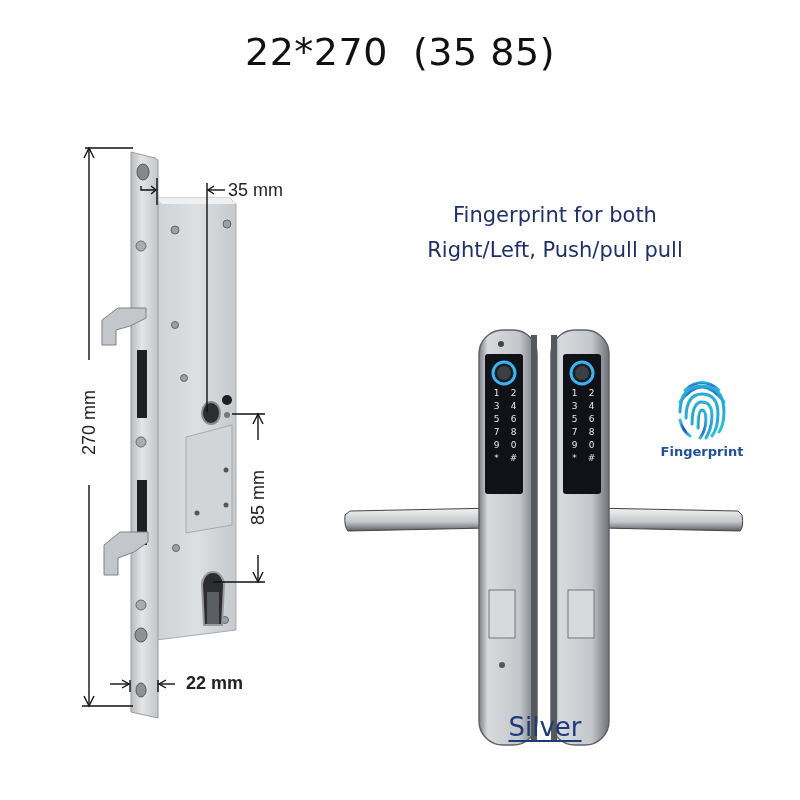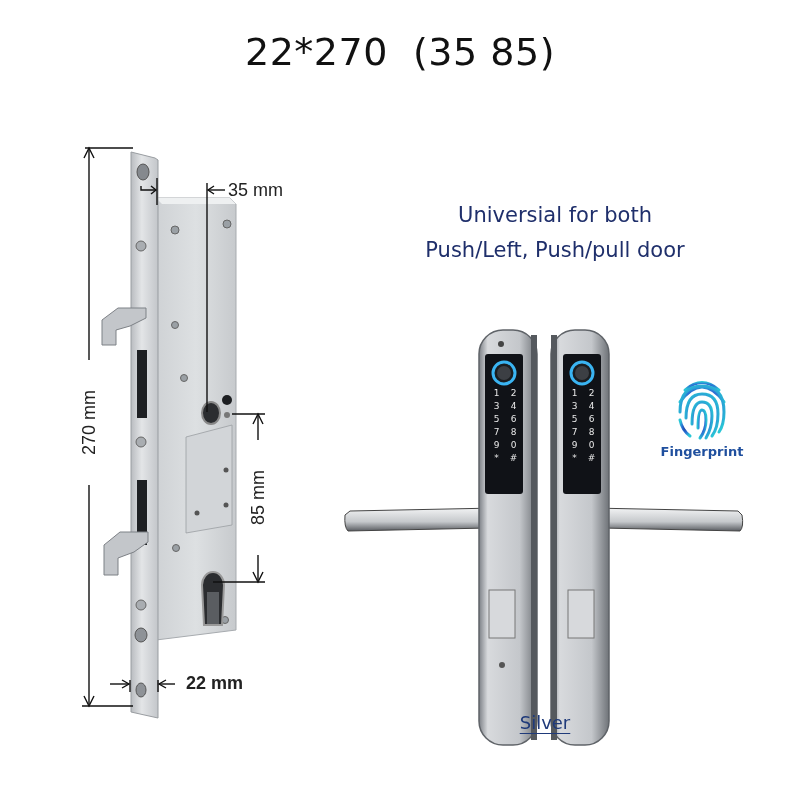--- a/index.html
+++ b/index.html
@@ -12,21 +12,21 @@
       left: 0; top: 30px; width: 800px; text-align: center;
       font-size: 38px; color: #111; letter-spacing: 0.5px; white-space: pre;
     }
     .caption {
       left: 380px; width: 350px; text-align: center; color: #1f2f6b; font-size: 21px;
     }
     .dim-label { font-family: "Liberation Sans", sans-serif; color: #222; font-size: 18px; white-space: nowrap; }
     .vert { transform: rotate(-90deg); transform-origin: center center; }
     .fp-label { color: #1f4f9e; font-size: 13px; font-weight: bold; }
     .silver {
-      color: #1f3a7a; font-size: 18px; text-decoration: underline; text-decoration-color: #1f3a7a;
+      color: #1f3a7a; font-size: 26px; text-decoration: underline; text-decoration-color: #1f3a7a;
       text-underline-offset: 4px;
     }
     svg { position: absolute; left: 0; top: 0; }
   </style>
 </head>
 <body>
 
 <div class="abs title">22*270  (35 85)</div>
 
 <svg width="800" height="800">
@@ -195,18 +195,18 @@
   <span>0</span>
   <span>*</span>
   <span>#</span>
 </div>
 
 <div class="abs dim-label" style="left:228px; top:180px;">35 mm</div>
 <div class="abs dim-label vert" style="left:52px; top:412px; width:75px; text-align:center;">270 mm</div>
 <div class="abs dim-label vert" style="left:222px; top:487px; width:72px; text-align:center;">85 mm</div>
 <div class="abs dim-label" style="left:186px; top:673px;font-weight:bold;">22 mm</div>
 
-<div class="abs caption" style="top:203px;">Universial for both</div>
-<div class="abs caption" style="top:238px;">Push/Left, Push/pull door</div>
+<div class="abs caption" style="top:203px;">Fingerprint for both</div>
+<div class="abs caption" style="top:238px;">Right/Left, Push/pull pull</div>
 
 <div class="abs fp-label" style="left:654px; top:444px; width:96px; ">Fingerprint</div>
 
 <div class="abs silver" style="left:490px; top:712px; width:110px; text-align:center;">Silver</div>
 
 </body></html>

